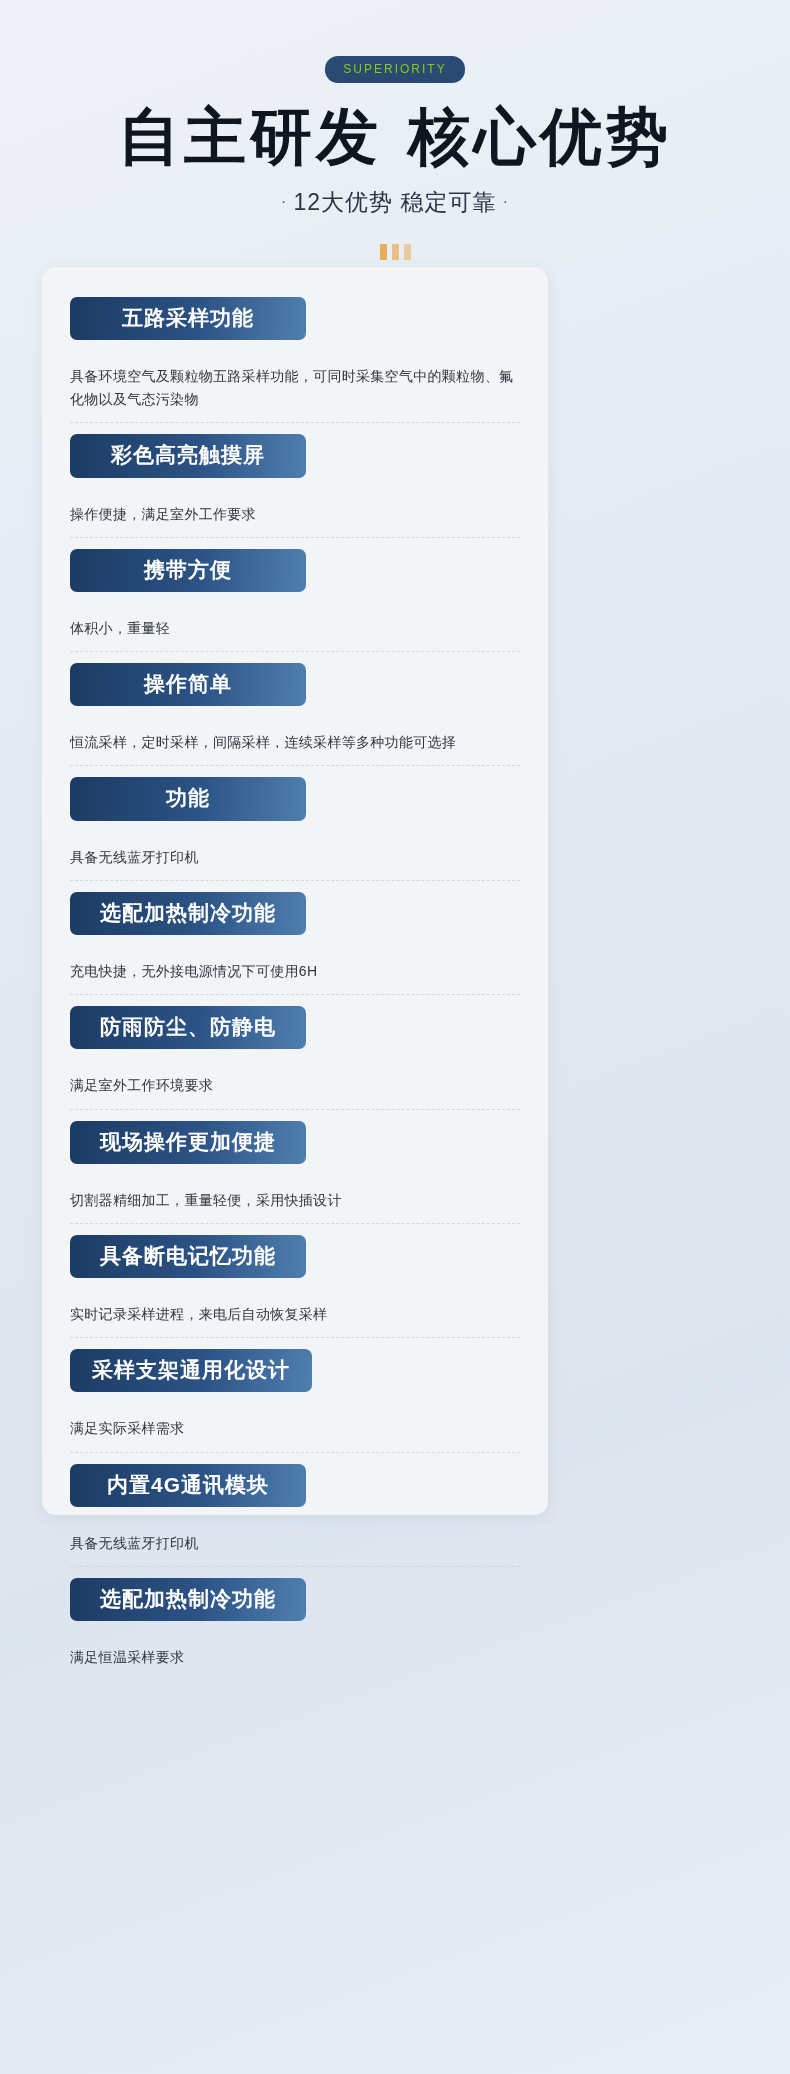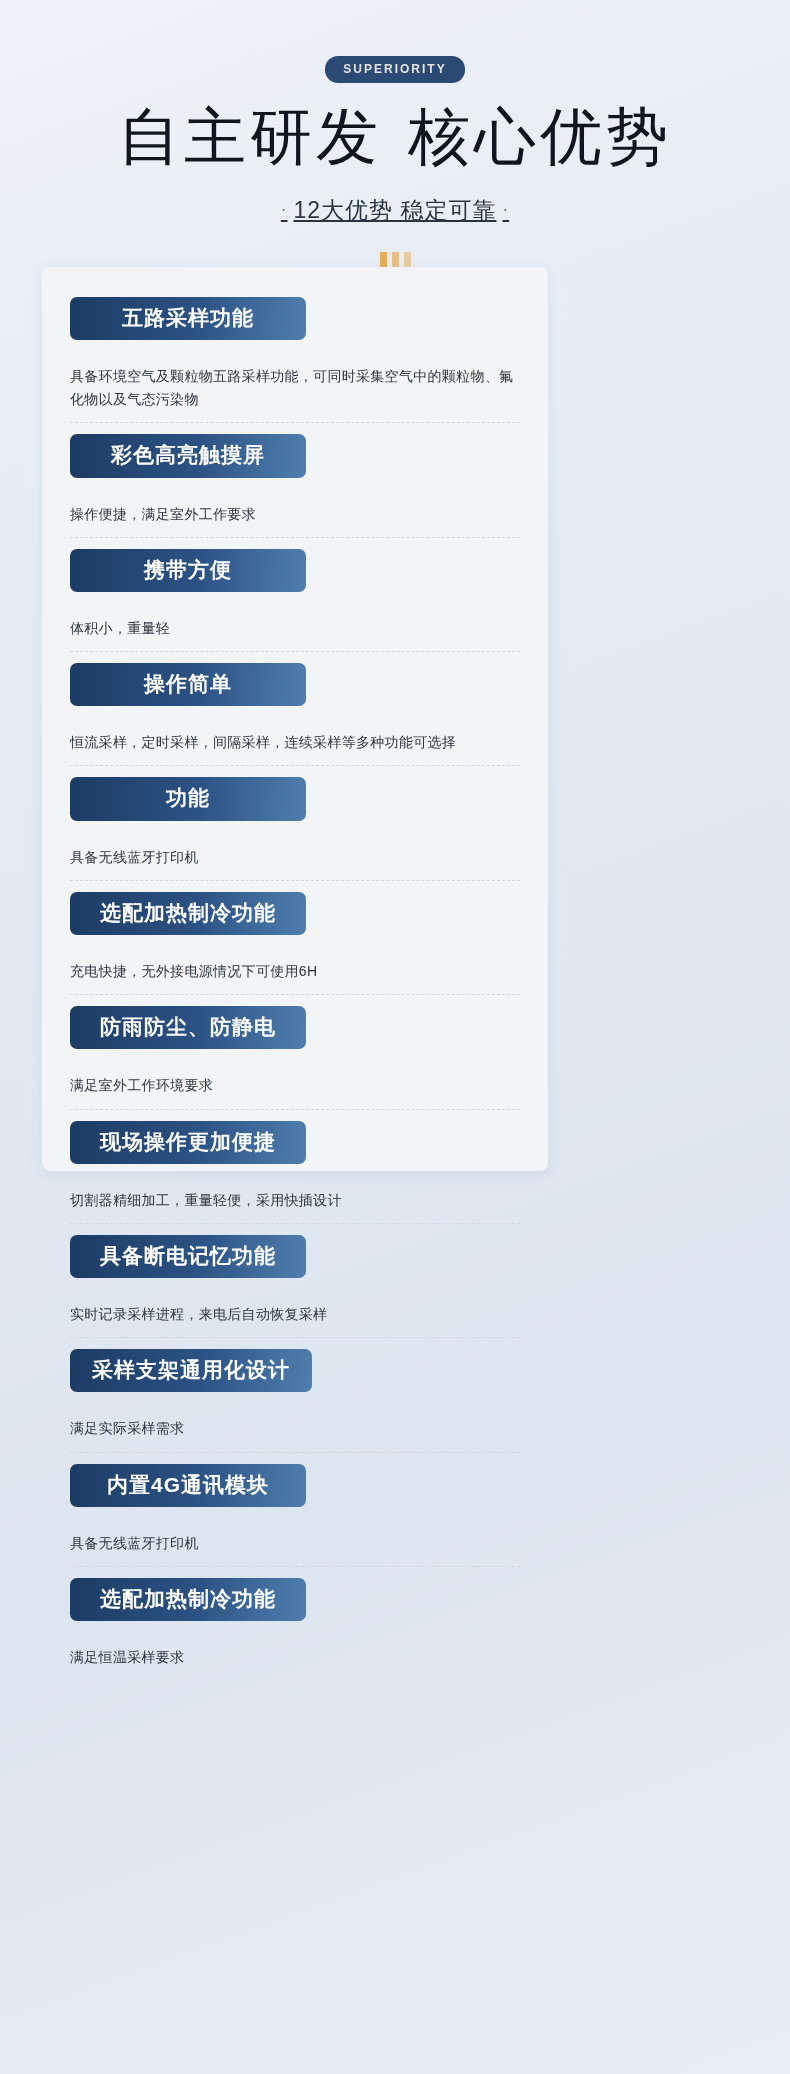--- a/index.html
+++ b/index.html
@@ -22,46 +22,45 @@
   }
 
   
   .header {
     padding-top: 56px;
     text-align: center;
   }
   .tag {
     display: inline-block;
     background: #2b4a73;
-    color: #e5e5e5;
+    color: #84cc16;
     font-size: 12px;
     letter-spacing: 2px;
     padding: 6px 18px 7px;
     border-radius: 13px;
-    font-weight: bold;
+    font-weight: normal;
   }
   .main-title {
     margin-top: 20px;
     font-size: 62px;
-    font-weight: normal;
+    font-weight: bold;
     color: #10161f;
     letter-spacing: 4px;
     font-family: "DejaVu Sans", "Liberation Sans", sans-serif;
     line-height: 1.1;
   }
   .main-title .gap {
     display: inline-block;
     width: 26px;
   }
   .subtitle {
-    margin-top: 24px;
+    margin-top: 16px;
     font-size: 23px;
     color: #2a3442;
     letter-spacing: 1px;
-    text-decoration: underline;
   }
   .subtitle .dot {
     color: #5a6674;
     font-size: 17px;
     vertical-align: 3px;
     padding: 0 6px;
   }
   .bars {
     margin-top: 26px;
     display: flex;
@@ -77,23 +76,23 @@
   }
   .bars i:nth-child(2) { opacity: .6; }
   .bars i:nth-child(3) { opacity: .45; }
 
   
   .card {
     position: absolute;
     left: 42px;
     top: 267px;
     width: 506px;
-    height: 904px;
+    height: 1248px;
     background: #f3f4f6;
-    border-radius: 8px;
+    border-radius: 14px;
     box-shadow: 0 3px 16px rgba(40,60,90,0.08);
   }
   .list {
     padding: 30px 28px 10px 28px;
   }
   .item {
     position: relative;
     padding-bottom: 11px;
     margin-bottom: 11px;
     border-bottom: 1px dashed #d3d7dd;

